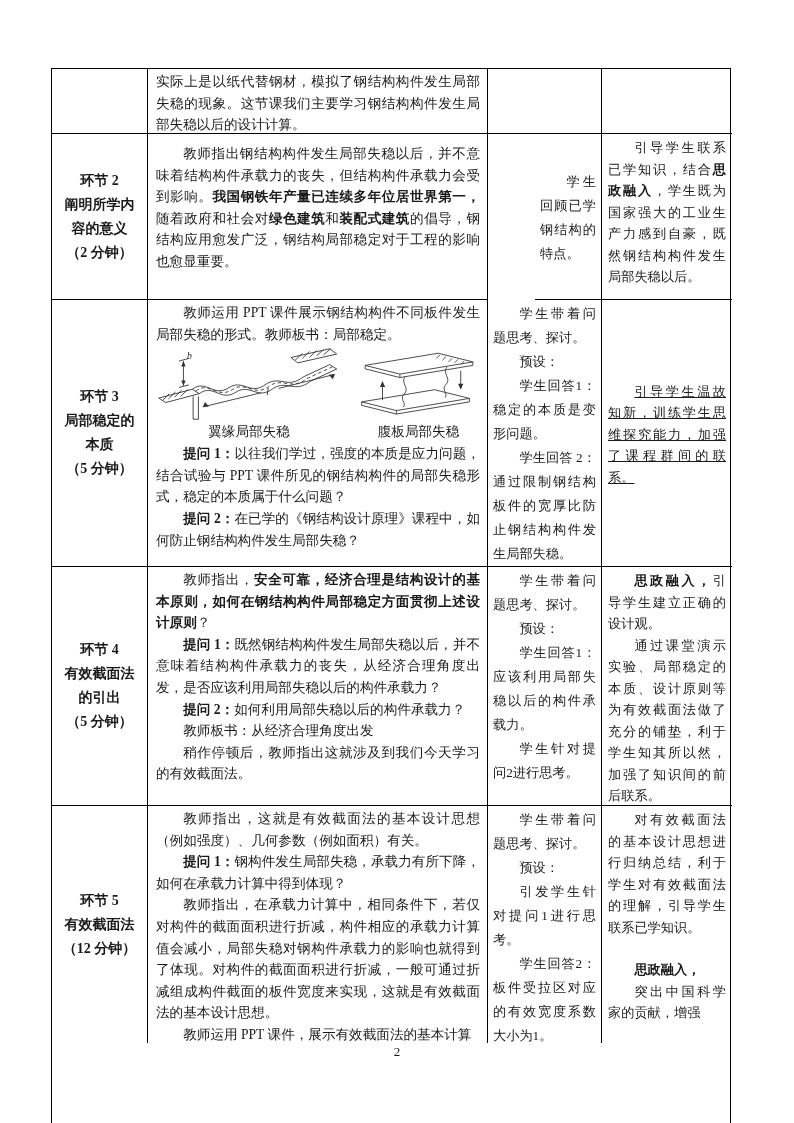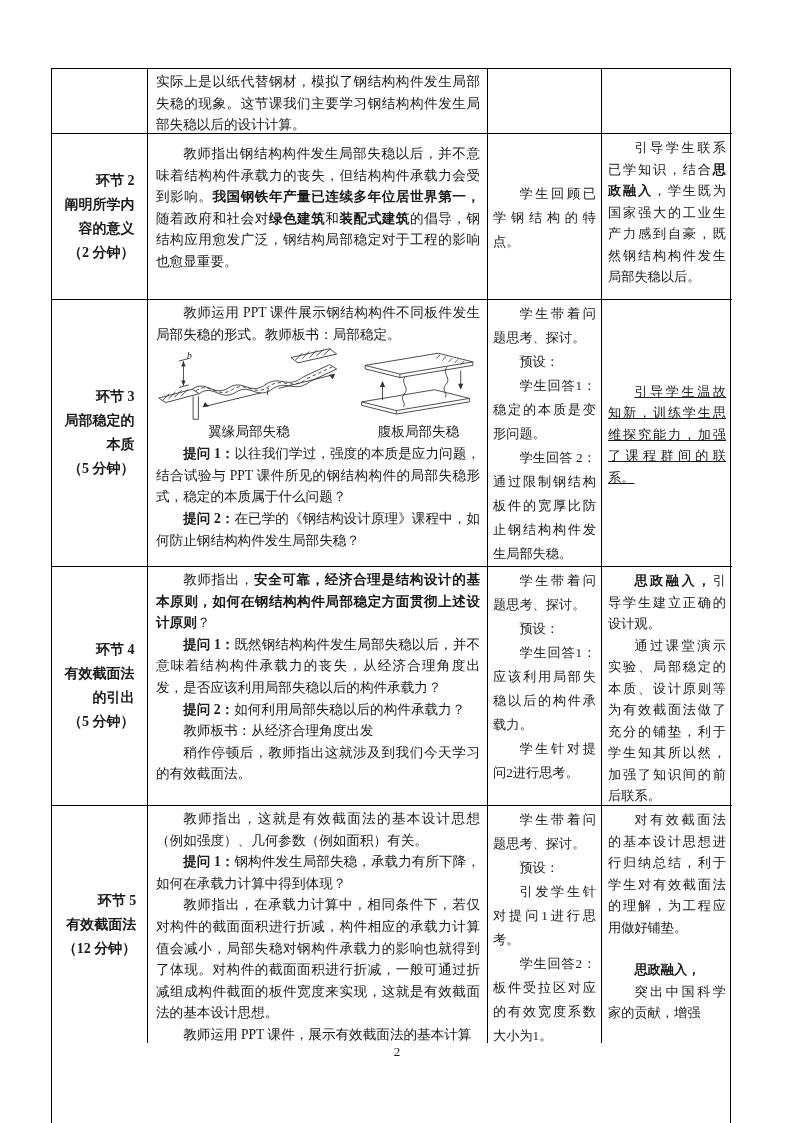--- a/index.html
+++ b/index.html
@@ -20,32 +20,32 @@
   .cell{
     box-sizing:border-box;overflow:hidden;
     border-right:1px solid #000;border-bottom:1.5px solid #000;
     font-size:13.6px;line-height:21.6px;
   }
   .cell.last-col{border-right:none;}
   .cell.last-row{border-bottom:none;}
   
   .c-stage{
     display:flex;flex-direction:column;justify-content:center;align-items:center;
-    text-align:right;font-weight:700;font-size:14px;line-height:24px;
+    text-align:center;font-weight:700;font-size:14px;line-height:24px;
     padding:2px 4px;
   }
   
   .c-teacher{padding:2px 7px 0 8px;text-align:justify;}
   .c-teacher.pad-top{padding-top:9px;}
   .c-teacher p{margin:0;text-indent:2em;}
   .c-teacher p.no-indent{text-indent:0;}
   
   .c-student{padding:2px 5px 0 5px;text-align:justify;font-size:13.2px;line-height:24px;}
   .c-student p{margin:0;text-indent:2em;}
-  .c-student.v-center{display:flex;flex-direction:column;justify-content:center;}
+  .c-student.v-center{display:flex;flex-direction:column;justify-content:center;margin-left:47px;}
   
   .c-intent{padding:3px 6px 0 6px;text-align:justify;font-size:13.2px;line-height:21.5px;}
   .c-intent p{margin:0;text-indent:2em;}
   .c-intent.v-center{display:flex;flex-direction:column;justify-content:center;text-decoration:underline;}
   .gap-before{margin-top:21px !important;}
   b{font-weight:700;}
   
   .figures{
     display:flex;justify-content:center;align-items:flex-end;gap:16px;
     margin:2px 0 1px 0;
@@ -218,21 +218,21 @@
       <p><span>教师指出，在承载力计算中，相同条件下，若仅对构件的截面面积进行折减，构件相应的承载力计算值会减小，局部失稳对钢构件承载力的影响也就得到了体现。对构件的截面面积进行折减，一般可通过折减组成构件截面的板件宽度来实现，这就是有效截面法的基本设计思想。</span></p>
       <p><span>教师运用 PPT 课件，展示有效截面法的基本计算</span></p>
     </div>
     <div class="cell c-student last-row">
       <p><span>学生带着问题思考、探讨。</span></p>
       <p><span>预设：</span></p>
       <p><span>引发学生针对提问1进行思考。</span></p>
       <p><span>学生回答2：板件受拉区对应的有效宽度系数大小为1。</span></p>
     </div>
     <div class="cell c-intent last-col last-row">
-      <p><span>对有效截面法的基本设计思想进行归纳总结，利于学生对有效截面法的理解，为工程应用做好铺垫。</span></p>
+      <p><span>对有效截面法的基本设计思想进行归纳总结，利于学生对有效截面法的理解，引导学生联系已学知识。</span></p>
       <p class="gap-before"><b>思政融入，</b></p>
       <p><span>突出中国科学家的贡献，增强</span></p>
     </div>
 
   </div>
 
   <div class="page-number">2</div>
 
 </div>
 

